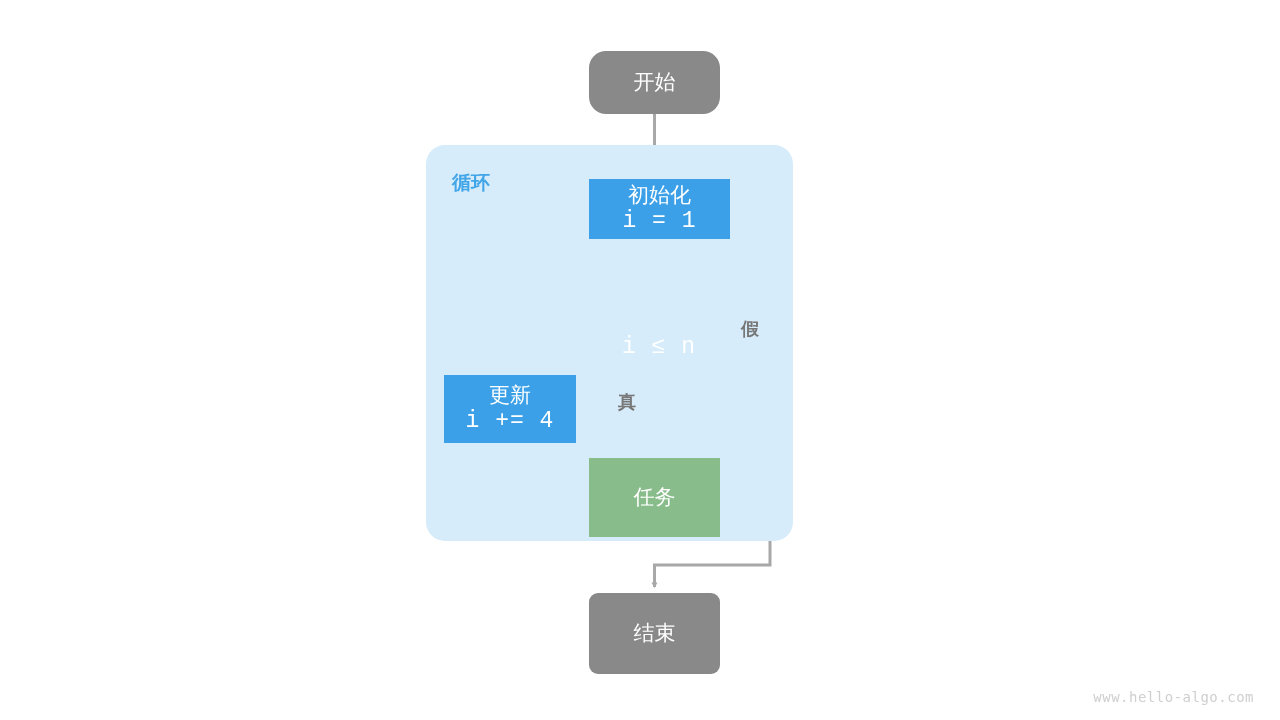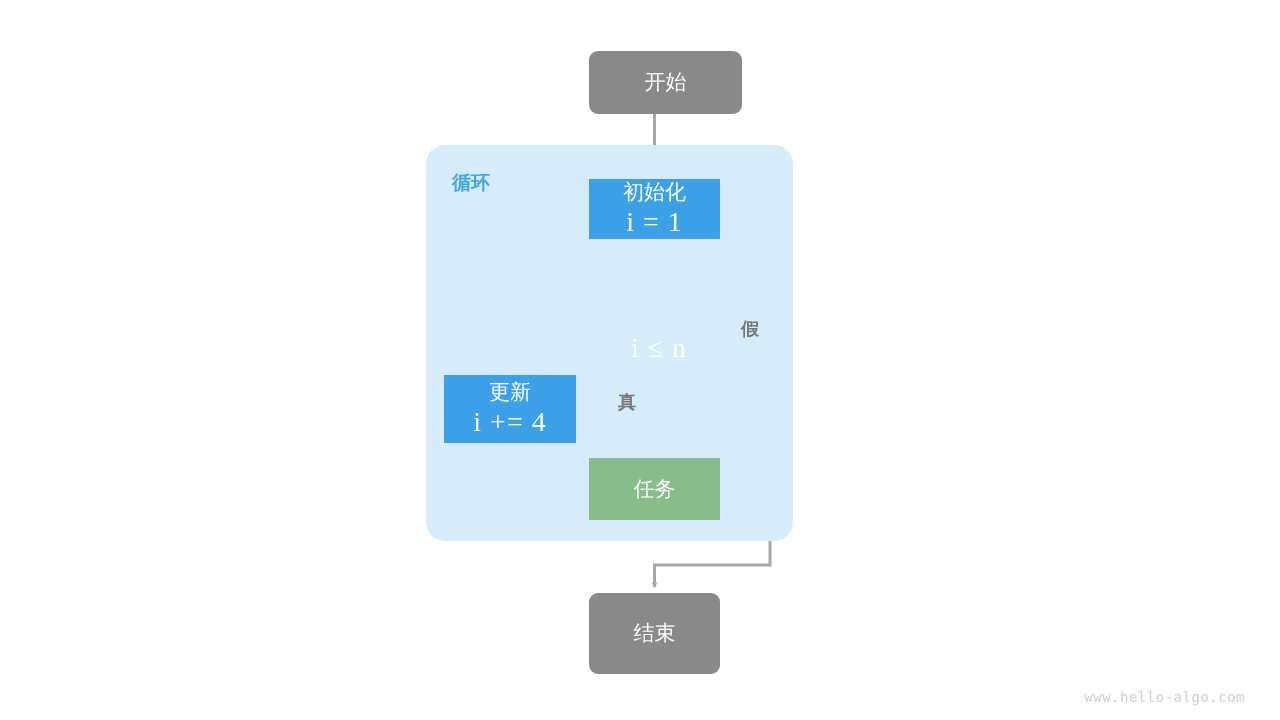--- a/index.html
+++ b/index.html
@@ -28,29 +28,29 @@
     justify-content: center;
     color: #ffffff;
     pointer-events: none;
     line-height: 1.18;
   }
   .cn {
     font-family: "Liberation Sans", sans-serif;
     font-size: 21px;
   }
   .mono {
-    font-family: Liberation Serif, serif;
-    font-size: 28px;
+    font-family: Liberation Mono, monospace;
+    font-size: 23px;
     letter-spacing: 1px;
   }
   
   #start-node {
-    left: 589px; top: 51px; width: 153px; height: 63px;
+    left: 589px; top: 51px; width: 131px; height: 63px;
     background: #898989;
-    border-radius: 9px;
+    border-radius: 17px;
   }
   #end-node {
     left: 589px; top: 593px; width: 131px; height: 81px;
     background: #898989;
     border-radius: 9px;
   }
   
   #loop-container {
     position: absolute;
     left: 426px; top: 145px; width: 367px; height: 396px;
@@ -61,49 +61,49 @@
     position: absolute;
     left: 452px; top: 170px;
     color: #42a5e8;
     font-size: 19px;
     font-weight: bold;
     font-family: "Liberation Sans", sans-serif;
     text-align: center;
   }
   
   #init-node {
-    left: 589px; top: 179px; width: 131px; height: 60px;
+    left: 589px; top: 179px; width: 141px; height: 60px;
     background: #3ba0e8;
   }
   #update-node {
     left: 444px; top: 375px; width: 132px; height: 68px;
     background: #3ba0e8;
   }
   #task-node {
-    left: 589px; top: 458px; width: 131px; height: 62px;
+    left: 589px; top: 458px; width: 131px; height: 79px;
     background: #88bd8b;
   }
   
   #decision-label {
     left: 564px; top: 313px; width: 190px; height: 70px;
   }
   
   .edge-label {
     position: absolute;
     color: #777777;
     font-size: 18px;
     font-weight: bold;
     font-family: "Liberation Sans", sans-serif;
   }
   #label-true { left: 618px; top: 390px; }
   #label-false { left: 741px; top: 317px; }
   
   #watermark {
     position: absolute;
-    right: 35px; bottom: 15px;
+    right: 26px; bottom: 15px;
     color: #cfcfcf;
     font-size: 14px;
     font-family: "DejaVu Sans Mono", monospace;
     letter-spacing: 0.5px;
   }
 </style>
 </head>
 <body>
 
 <svg id="canvas" viewBox="0 0 1280 720">

